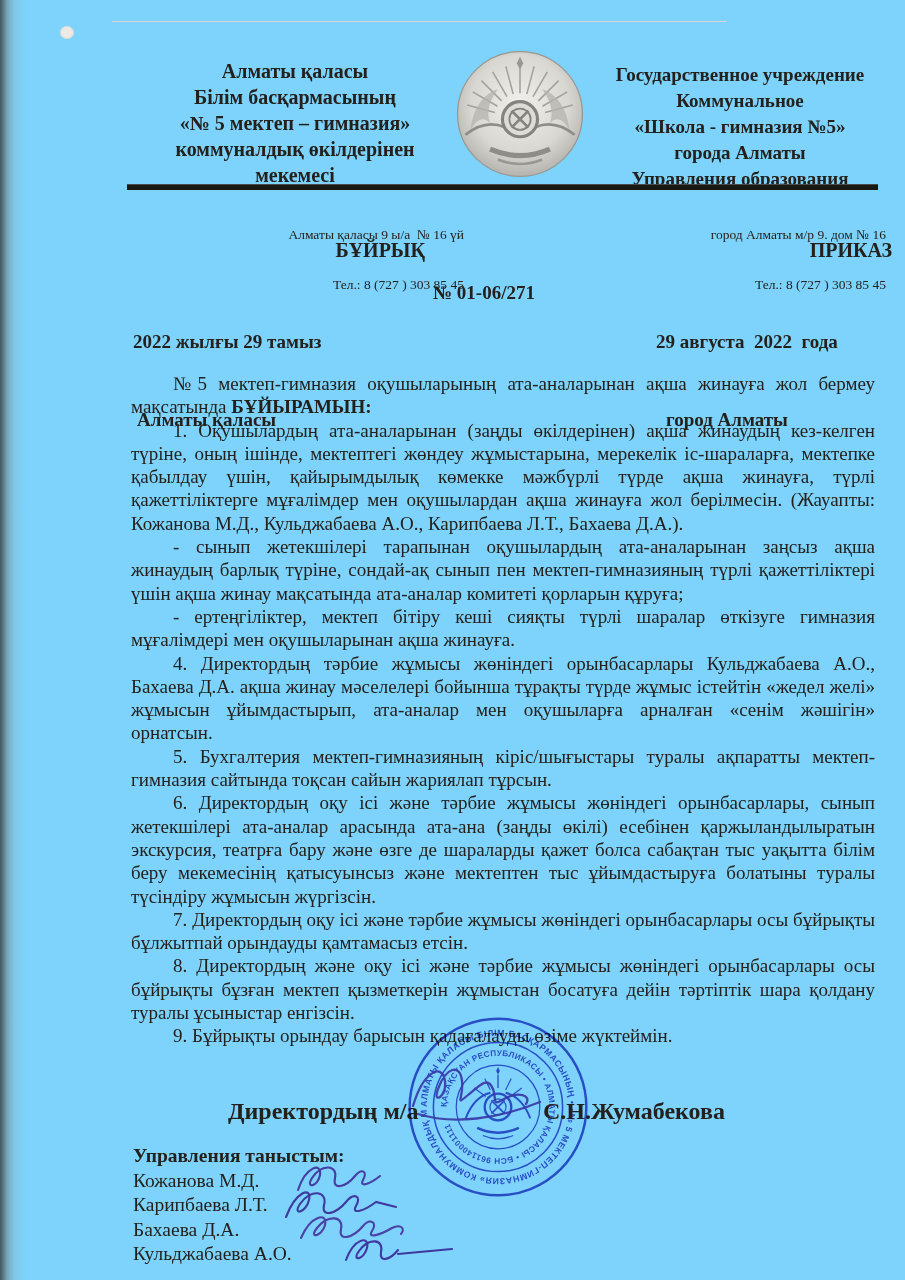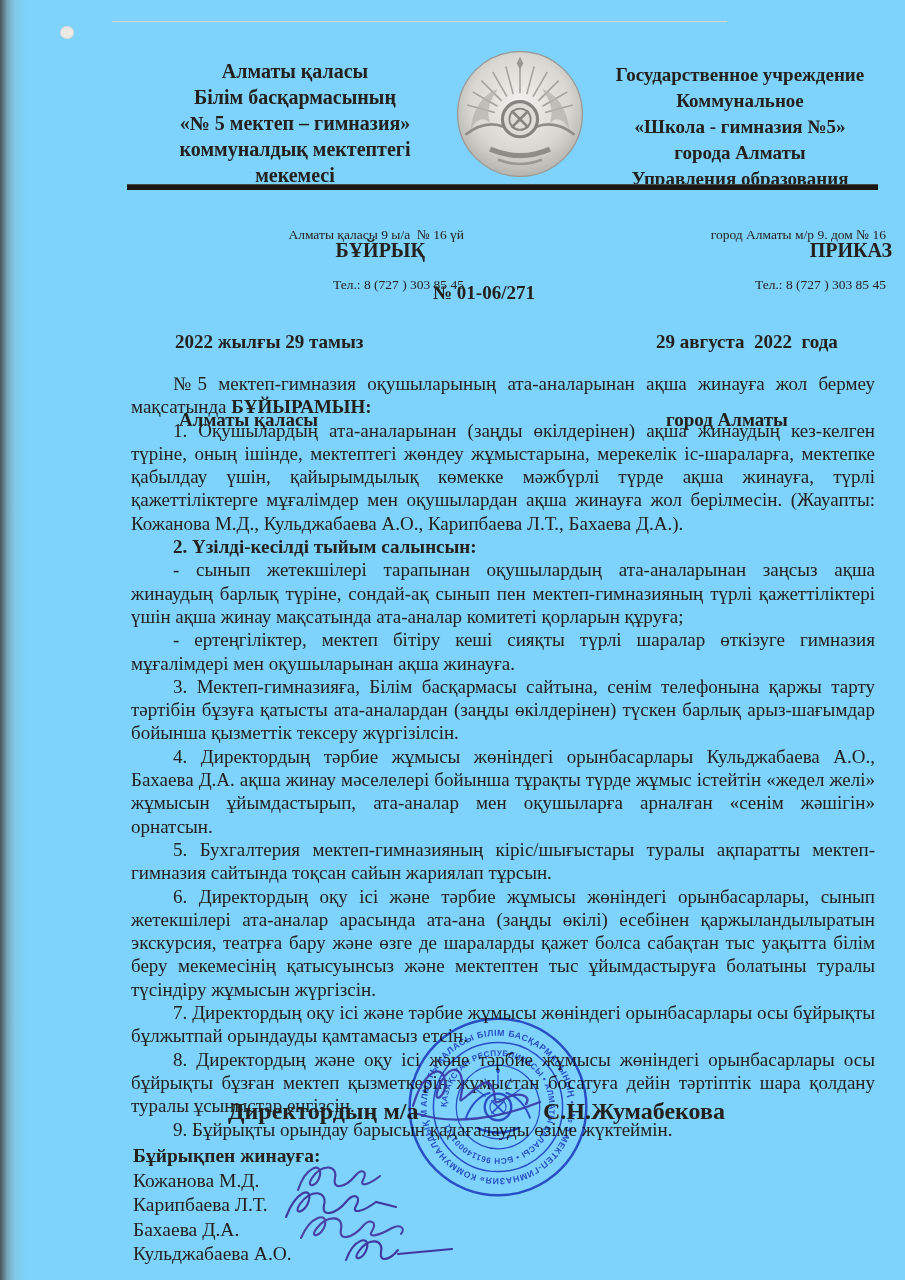--- a/index.html
+++ b/index.html
@@ -16,21 +16,21 @@
   .emblem{position:absolute;left:455px;top:48px;width:130px;height:132px;}
   .rule{position:absolute;left:127px;top:184px;width:751px;height:5px;background:#191815;
     border-top:1px solid #4a4a45;}
   .addr{position:absolute;text-align:right;font-size:13.5px;line-height:16.5px;white-space:pre-wrap;}
   .addr-left{left:126px;top:194px;width:338px;}
   .addr-right{left:594px;top:194px;width:292px;}
   .doctype{position:absolute;font-weight:bold;font-size:20px;text-align:right;}
   .doctype-kk{left:165px;top:239px;width:260px;}
   .doctype-ru{left:632px;top:239px;width:260px;}
   .meta{position:absolute;font-weight:bold;font-size:19px;line-height:26px;white-space:pre-wrap;}
-  .meta-left{left:133px;top:277px;width:270px;margin-left:42px;}
+  .meta-left{left:133px;top:277px;width:270px;}
   .meta-left .l2{padding-left:4px;}
   .meta-num{left:433px;top:280px;width:170px;text-align:left;}
   .meta-right{left:656px;top:277px;width:225px;}
   .meta-right .l2{padding-left:10px;}
   .subject{position:absolute;left:133px;top:333px;font-weight:bold;font-size:21px;}
   .body{position:absolute;left:131px;top:372px;width:744px;font-size:19px;line-height:23.3px;
     text-align:justify;z-index:2;}
   .body p{margin:0;text-indent:42px;}
   .body p.bold{font-weight:bold;}
   .stamp{position:absolute;left:402px;top:1012px;width:192px;height:190px;z-index:3;
@@ -48,21 +48,21 @@
 
 <div class="page">
   <div class="edge-shadow"></div>
   <div class="scan-line"></div>
   <div class="punch-hole"></div>
 
   <div class="org org-left">
     <div>Алматы қаласы</div>
     <div>Білім басқармасының</div>
     <div>«№ 5 мектеп – гимназия»</div>
-    <div>коммуналдық мектептегі</div>
+    <div>коммуналдық өкілдерінен</div>
     <div>мекемесі</div>
   </div>
 
   <div class="emblem">
     <svg viewBox="0 0 100 100" width="130" height="132">
       <defs>
         <radialGradient id="discg" cx="50%" cy="42%" r="60%">
           <stop offset="0" stop-color="#f1f0ec"></stop>
             <stop offset="0.65" stop-color="#d9d7d1"></stop>
             <stop offset="1" stop-color="#b2b0aa"></stop>
@@ -125,24 +125,22 @@
   <div class="meta meta-num">№ 01-06/271</div>
   <div class="meta meta-right">
     <div>29 августа  2022  года</div>
     <div class="l2">город Алматы</div>
   </div>
 
 
   <div class="body">
     <p><span>№5 мектеп-гимназия оқушыларының ата-аналарынан ақша жинауға жол бермеу мақсатында</span> <b>БҰЙЫРАМЫН:</b></p>
     <p>1. Оқушылардың ата-аналарынан (заңды өкілдерінен) ақша жинаудың кез-келген түріне, оның ішінде, мектептегі жөндеу жұмыстарына, мерекелік іс-шараларға, мектепке қабылдау үшін, қайырымдылық көмекке мәжбүрлі түрде ақша жинауға, түрлі қажеттіліктерге мұғалімдер мен оқушылардан ақша жинауға жол берілмесін. (Жауапты: Кожанова М.Д., Кульджабаева А.О., Карипбаева Л.Т., Бахаева Д.А.).</p>
-    <p class="bold">2. Үзілді-кесілді тыйым салынсын:</p>
     <p>-  сынып жетекшілері тарапынан оқушылардың ата-аналарынан заңсыз ақша жинаудың барлық түріне, сондай-ақ сынып пен мектеп-гимназияның түрлі қажеттіліктері үшін ақша жинау мақсатында ата-аналар комитеті қорларын құруға;</p>
     <p>-  ертеңгіліктер, мектеп бітіру кеші сияқты түрлі шаралар өткізуге гимназия мұғалімдері мен оқушыларынан ақша жинауға.</p>
-    <p>3. Мектеп-гимназияға, Білім басқармасы сайтына, сенім телефонына  қаржы тарту тәртібін бұзуға қатысты ата-аналардан (заңды өкілдерінен) түскен барлық арыз-шағымдар бойынша қызметтік тексеру жүргізілсін.</p>
     <p>4. Директордың тәрбие жұмысы жөніндегі  орынбасарлары Кульджабаева А.О., Бахаева Д.А. ақша жинау мәселелері бойынша тұрақты түрде жұмыс істейтін «жедел желі» жұмысын ұйымдастырып, ата-аналар мен оқушыларға арналған «сенім жәшігін» орнатсын.</p>
     <p>5. Бухгалтерия мектеп-гимназияның кіріс/шығыстары туралы ақпаратты мектеп-гимназия сайтында тоқсан сайын жариялап тұрсын.</p>
     <p>6. Директордың оқу ісі және тәрбие жұмысы жөніндегі  орынбасарлары, сынып жетекшілері ата-аналар арасында ата-ана (заңды өкілі) есебінен қаржыландылыратын экскурсия, театрға бару және өзге де шараларды қажет болса сабақтан тыс уақытта білім беру мекемесінің қатысуынсыз және мектептен тыс ұйымдастыруға болатыны туралы түсіндіру жұмысын жүргізсін.</p>
     <p>7. Директордың оқу ісі және тәрбие жұмысы жөніндегі  орынбасарлары осы бұйрықты бұлжытпай орындауды қамтамасыз етсін.</p>
     <p>8. Директордың және оқу ісі және тәрбие жұмысы жөніндегі  орынбасарлары осы бұйрықты бұзған мектеп қызметкерін жұмыстан босатуға дейін тәртіптік шара қолдану туралы ұсыныстар енгізсін.</p>
     <p>9. Бұйрықты орындау барысын қадағалауды өзіме жүктеймін.</p>
   </div>
 
   <div class="stamp">
     <svg viewBox="0 0 200 200" width="192" height="190" style="color:#4150c4">
@@ -182,21 +180,21 @@
   <div class="sig-name">С.Н.Жумабекова</div>
 
   <svg class="handsig sig-main" width="190" height="85" viewBox="0 0 190 85">
     <g fill="none" stroke="#3a3aa8" stroke-width="2.3" opacity=".92" stroke-linecap="round">
       <path d="M 15,58 C 25,24 44,14 47,33 C 49,49 34,57 40,41 C 48,19 62,15 64,33 C 66,49 56,59 70,47 C 84,35 90,29 95,41 C 99,51 93,59 106,51 C 120,43 134,47 128,56"></path>
       <path d="M 20,66 C 55,77 100,71 142,54"></path>
     </g>
   </svg>
 
   <div class="ack">
-    <div class="ack-title">Бұйрықпен жинауға:</div>
+    <div class="ack-title">Управления таныстым:</div>
     <div class="ack-row">Кожанова М.Д.</div>
     <div class="ack-row">Карипбаева Л.Т.</div>
     <div class="ack-row">Бахаева Д.А.</div>
     <div class="ack-row">Кульджабаева А.О.</div>
   </div>
 
   <svg class="handsig" style="left:292px;top:1158px" width="130" height="42" viewBox="0 0 130 42">
     <path d="M 6,32 C 14,8 30,4 28,17 C 26,29 13,31 20,20 C 30,5 46,7 43,20 C 40,33 54,29 63,18 C 70,10 76,13 71,22 C 67,30 78,26 88,18" fill="none" stroke="#453fa5" stroke-width="2.1" stroke-linecap="round"></path>
   </svg>
   <svg class="handsig" style="left:278px;top:1183px" width="145" height="44" viewBox="0 0 145 44">

